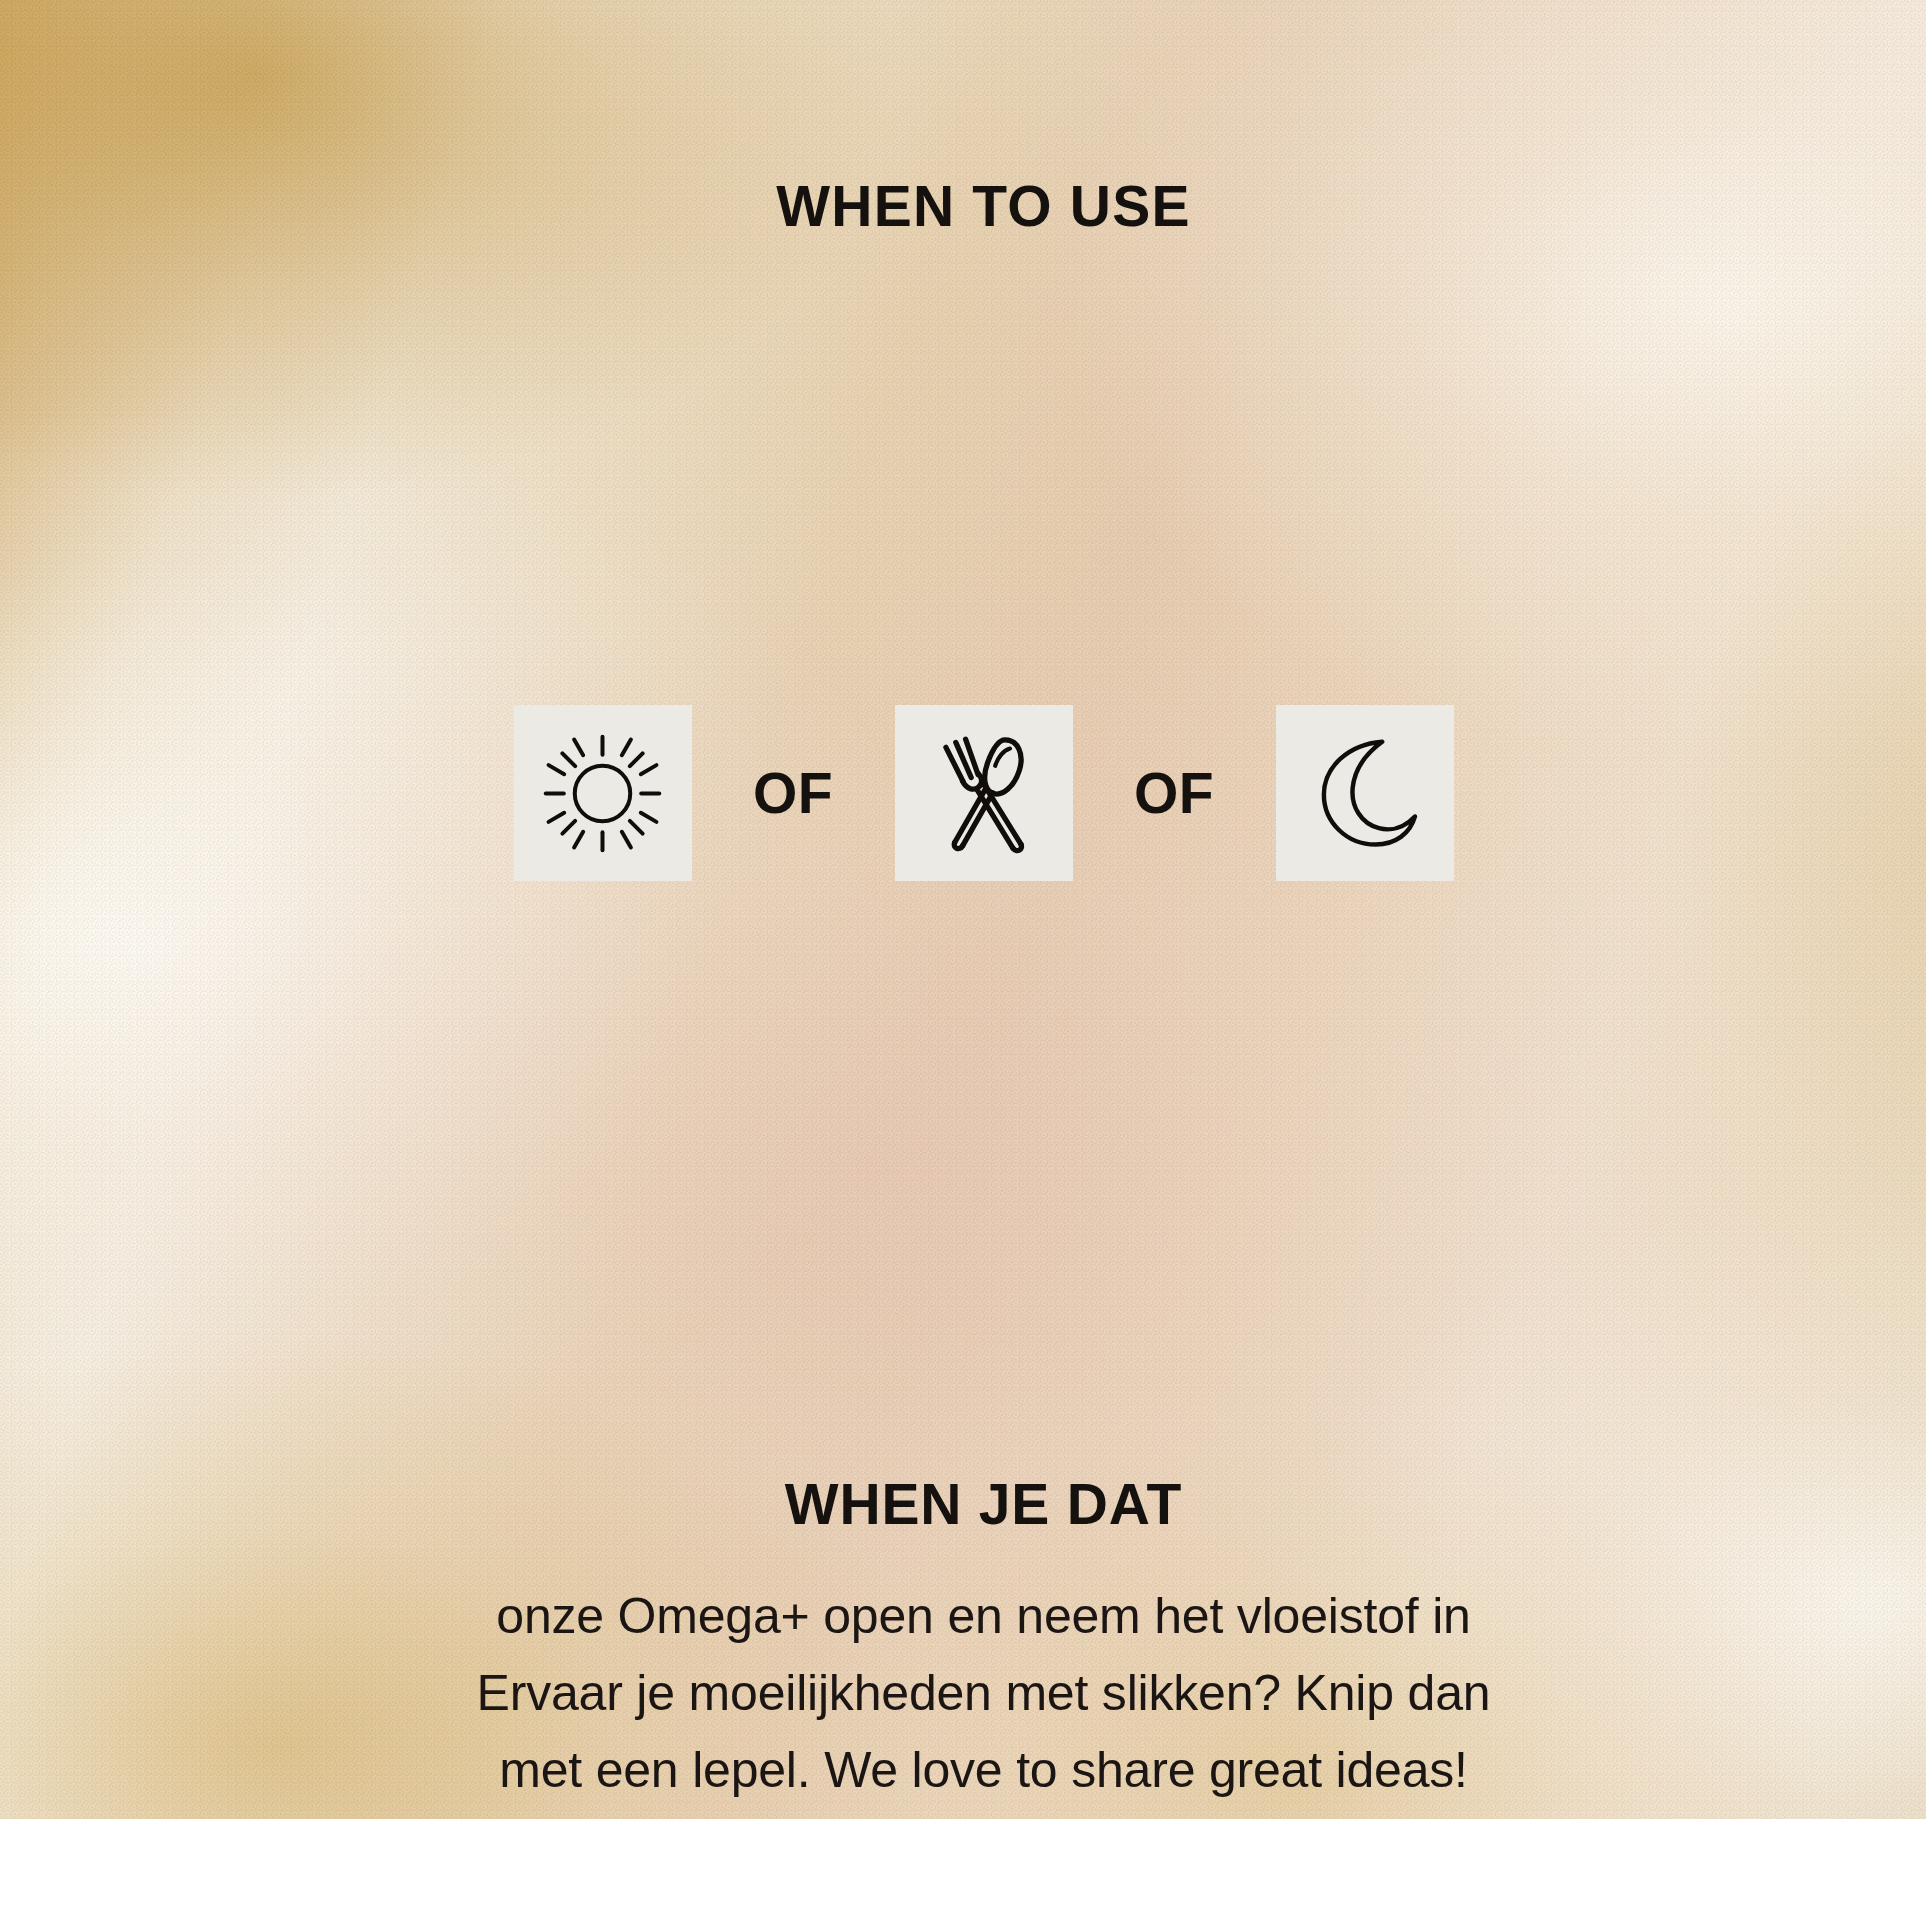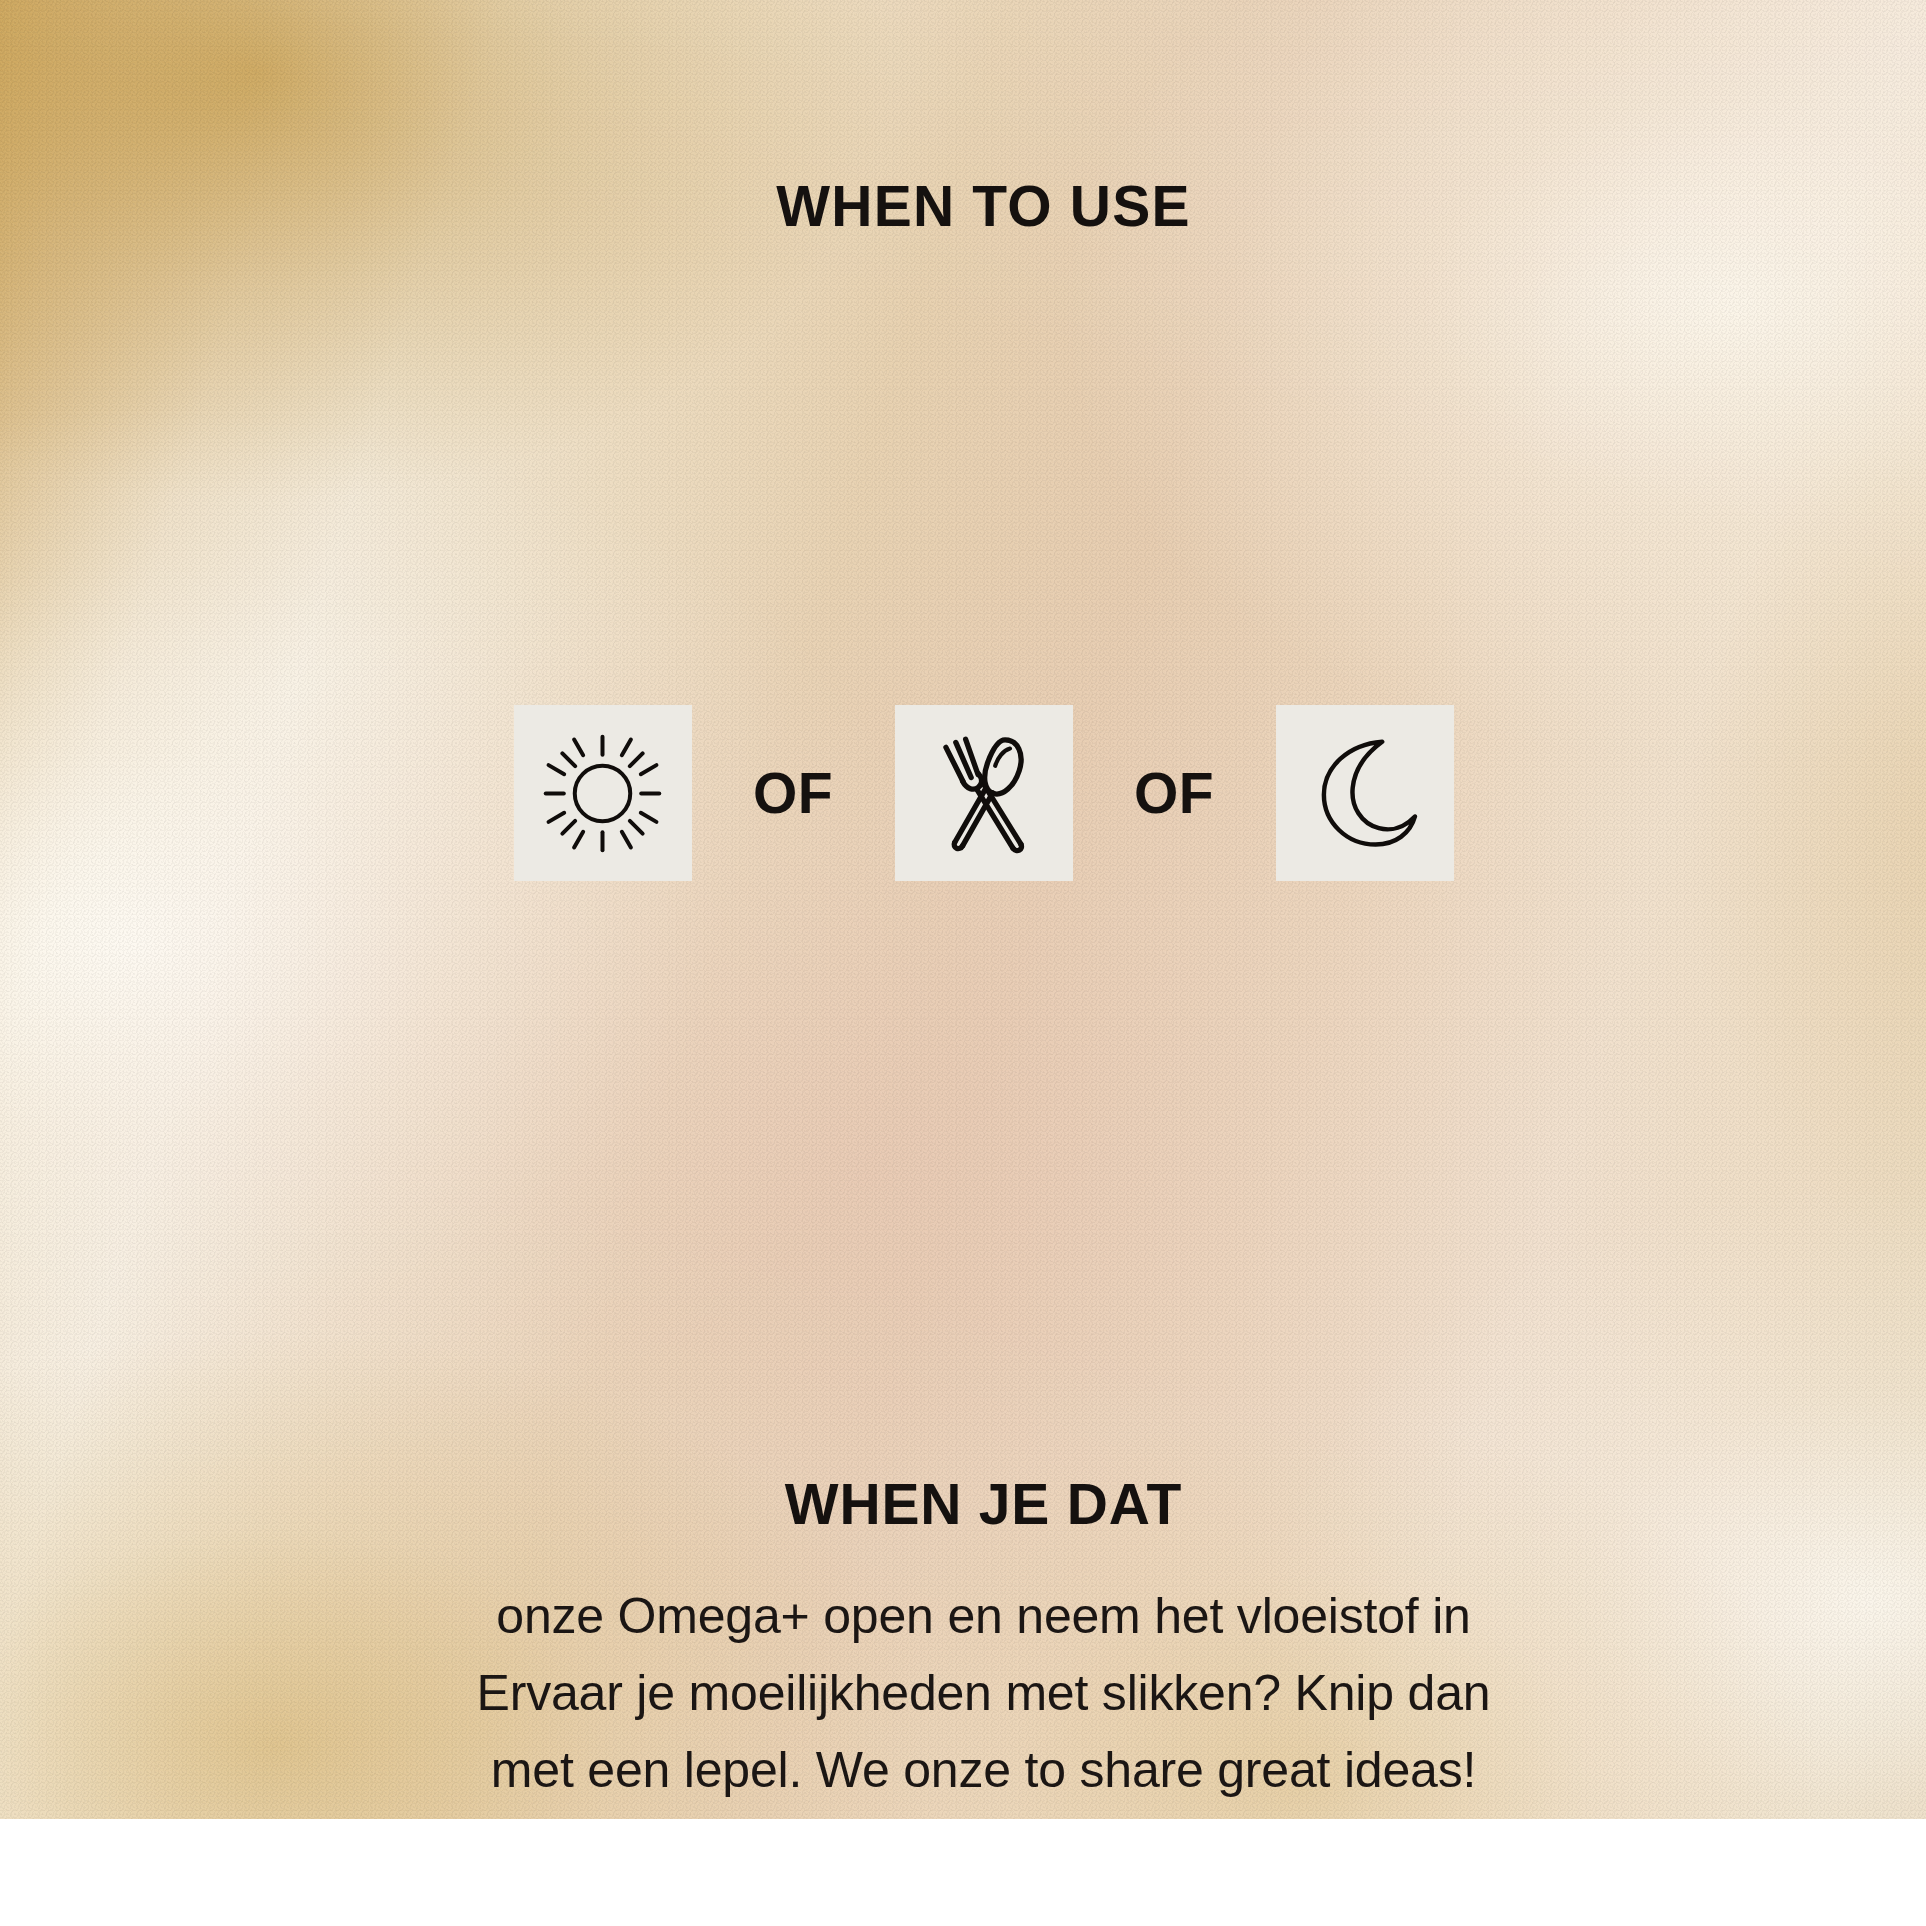--- a/index.html
+++ b/index.html
@@ -372,18 +372,18 @@
         </span>
       </div>
 
     </div>
 
     <div class="footer-heading">WHEN JE DAT</div>
 
     <div class="footer-body">
       <span class="ln">onze Omega+ open en neem het vloeistof in</span>
       <span class="ln">Ervaar je moeilijkheden met slikken? Knip dan</span>
-      <span class="ln">met een lepel. We onze to share great ideas!</span>
+      <span class="ln">met een lepel. We love to share great ideas!</span>
     </div>
 
   </div>
 </div>
 
 
 </body></html>

